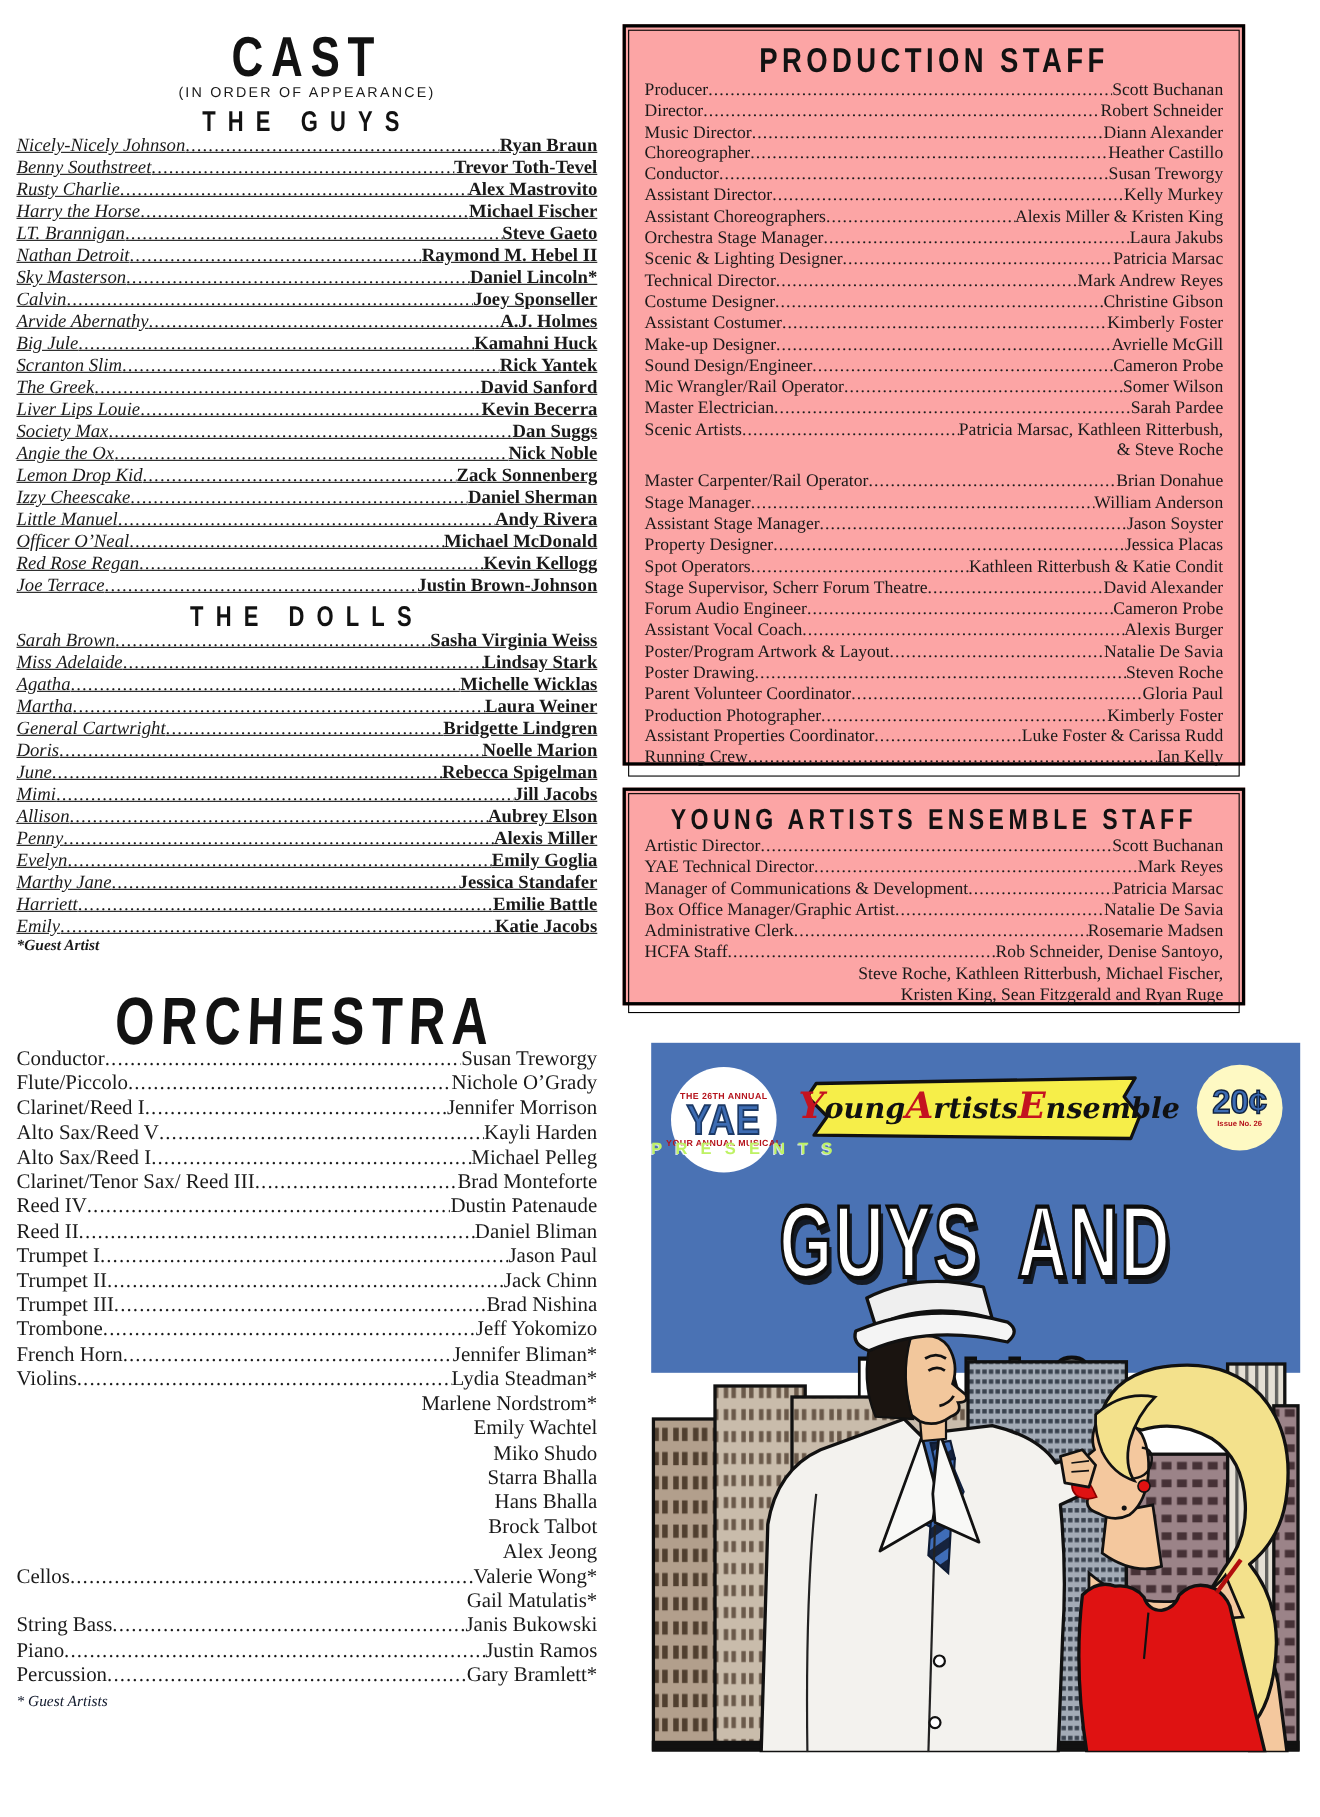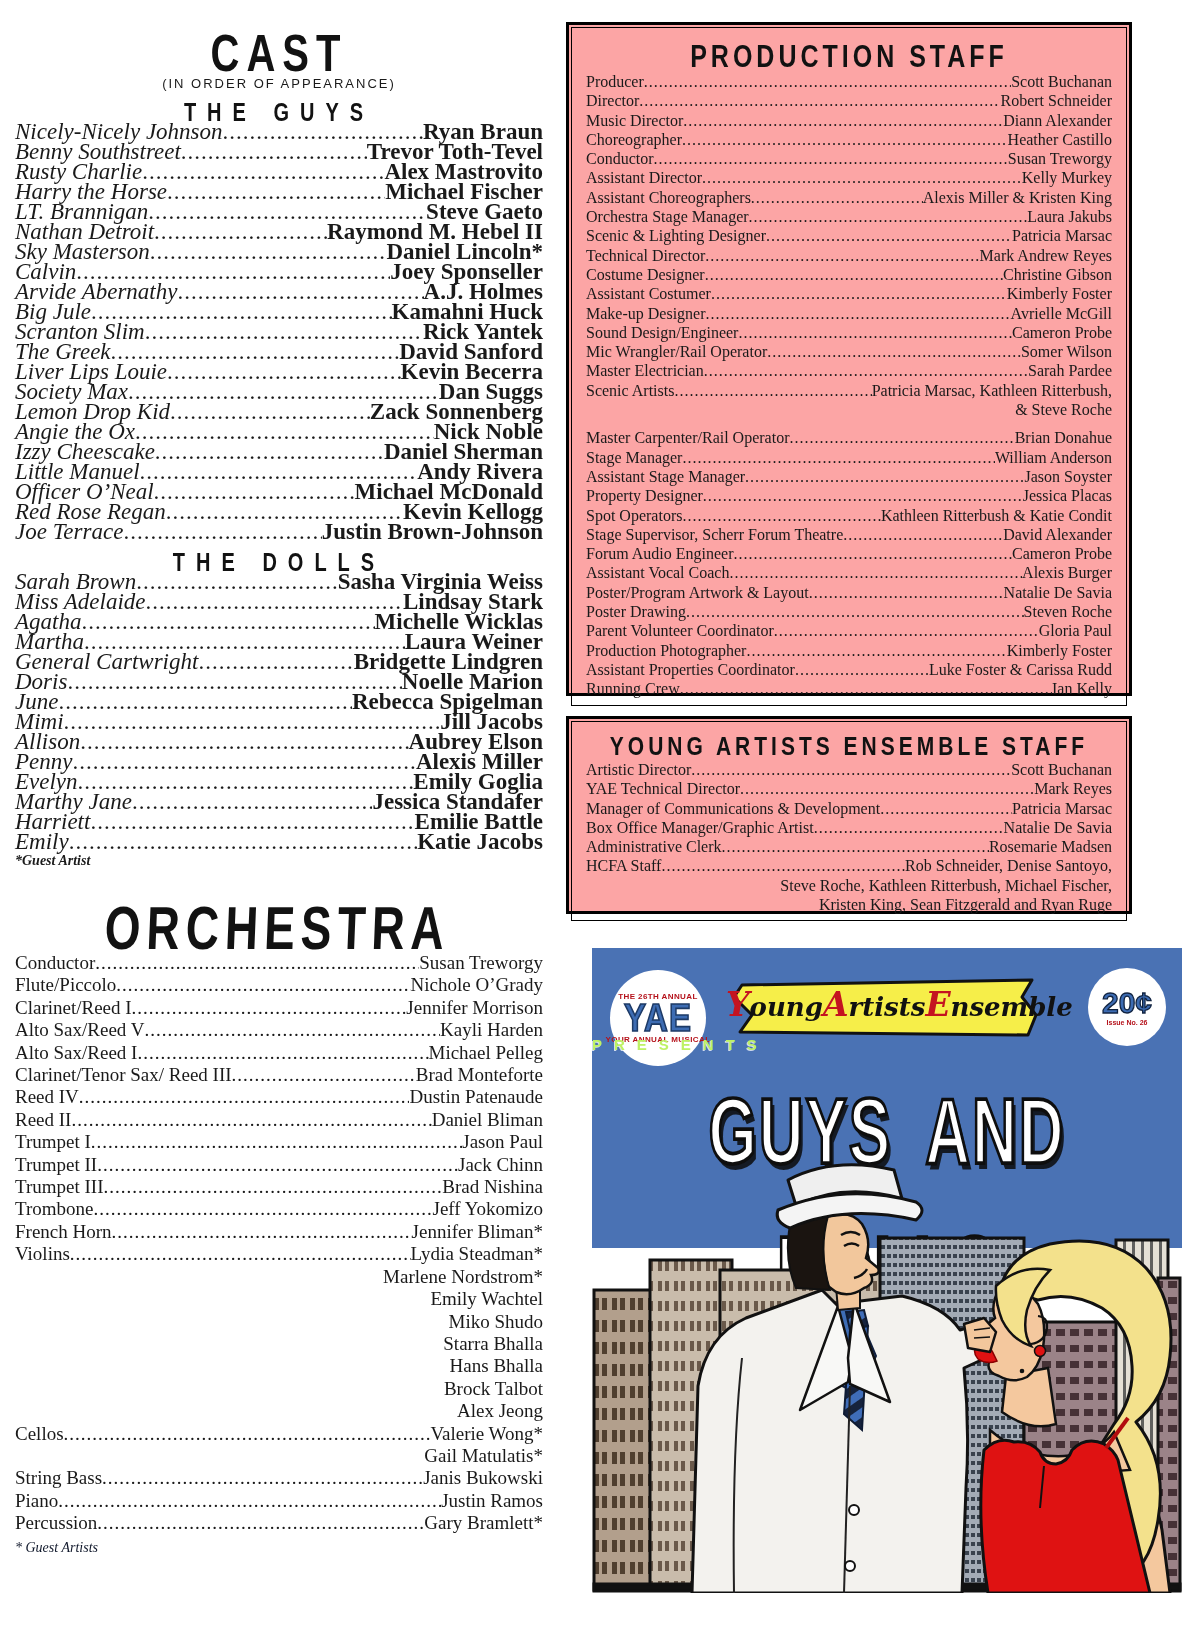--- a/index.html
+++ b/index.html
@@ -20,21 +20,21 @@
   .row .char{flex:0 0 auto;white-space:nowrap;}
   .row .leader{flex:1 1 auto;overflow:hidden;white-space:nowrap;letter-spacing:1px;}
   .row .leader::after{content:"................................................................................................................................";}
   .row .name{flex:0 0 auto;white-space:nowrap;text-align:right;}
   .row.cont .leader{visibility:hidden;}
   
   .left-col{position:absolute;left:15px;top:22px;width:528px;}
   .cast-title{font-size:40px;letter-spacing:7px;transform:scaleY(1.28);height:52px;line-height:48px;}
   .cast-sub{font-family:"Liberation Sans",sans-serif;font-weight:400;font-size:13px;letter-spacing:2px;text-align:center;height:22px;line-height:20px;}
   .group-head{font-size:20px;letter-spacing:11px;transform:scaleY(1.3);height:26px;line-height:25px;}
-  .cast-list{font-size:23px;line-height:20px;}
+  .cast-list{font-size:17px;line-height:20px;text-decoration:underline;}
   .cast-list .char{font-style:italic;}
   .cast-list .name{font-weight:700;}
   .dolls-head{margin-top:4px;}
   .footnote{font-style:italic;font-weight:700;font-size:14px;line-height:18px;}
   .orch-title{font-size:46px;letter-spacing:6px;transform:scaleY(1.32) skewX(-3deg);height:62px;line-height:58px;margin-top:20px;}
   .orch-list{font-size:19px;line-height:22.4px;}
   .orch-foot{margin-top:4px;font-weight:400;color:#0f172a;}
   
   .box{position:absolute;left:566px;width:560px;border:3px solid #000;background:#fca5a5;}
   .box-inner{margin:2px;border:1px solid #000;padding:4px 14px 6px 14px;}
@@ -49,21 +49,21 @@
   .yae-logo{position:absolute;left:18px;top:22px;width:96px;height:96px;background:#fff;border-radius:50%;
     display:flex;flex-direction:column;align-items:center;justify-content:center;text-align:center;}
   .yae-logo .small-red{font-family:"Liberation Sans",sans-serif;font-weight:700;font-size:8px;color:#b5121b;letter-spacing:.4px;white-space:nowrap;}
   .yae-logo .yae-big{font-family:"Liberation Sans",sans-serif;font-weight:700;font-size:33px;line-height:34px;color:#3d6cb3;
     -webkit-text-stroke:1.5px #1d3a66;letter-spacing:1px;transform:scaleY(1.15);}
   .banner{position:absolute;left:134px;top:12px;width:322px;height:64px;margin-top:17px;}
   .banner svg{position:absolute;left:0;top:0;}
   .banner .banner-text{position:absolute;left:0;top:8px;width:100%;text-align:center;
     font-family:"DejaVu Serif","Liberation Serif",serif;font-style:italic;font-weight:700;font-size:26px;color:#111;white-space:nowrap;}
   .banner .cap{color:#c41320;font-size:33px;}
-  .badge{position:absolute;right:16px;top:20px;width:78px;height:78px;background:#ffffff;border-radius:50%;
+  .badge{position:absolute;right:16px;top:20px;width:78px;height:78px;background:#fef9c3;border-radius:50%;
     display:flex;flex-direction:column;align-items:center;justify-content:center;}
   .badge .price{font-family:"Liberation Sans",sans-serif;font-weight:700;font-size:30px;line-height:30px;color:#3d6cb3;-webkit-text-stroke:1.3px #10223f;}
   .badge .issue{font-family:"Liberation Sans",sans-serif;font-weight:700;font-size:7px;color:#b5121b;margin-top:1px;}
   .presents{position:absolute;left:0;top:88px;width:100%;
     font-family:"Liberation Sans",sans-serif;font-weight:700;font-size:15px;letter-spacing:12px;color:#bef264;
     text-shadow:-1px 1px 0 rgba(255,255,255,.75);}
   .gd-title{position:absolute;left:0;top:114px;width:100%;text-align:center;
     font-family:"Liberation Sans",sans-serif;font-weight:700;font-size:62px;line-height:92px;
     color:#fff;-webkit-text-stroke:2.5px #0e0e0e;text-shadow:3px 4px 0 rgba(10,10,10,.85);
     letter-spacing:2px;word-spacing:16px;transform:scaleY(1.5);transform-origin:center top;}
@@ -143,28 +143,28 @@
         <span class="char">Liver Lips Louie</span>
         <span class="leader"></span>
         <span class="name">Kevin Becerra</span>
       </div>
       <div class="row">
         <span class="char">Society Max</span>
         <span class="leader"></span>
         <span class="name">Dan Suggs</span>
       </div>
       <div class="row">
+        <span class="char">Angie the Ox</span>
+        <span class="leader"></span>
+        <span class="name">Nick Noble</span>
+      </div>
+      <div class="row">
         <span class="char">Lemon Drop Kid</span>
         <span class="leader"></span>
         <span class="name">Zack Sonnenberg</span>
-      </div>
-      <div class="row">
-        <span class="char">Angie the Ox</span>
-        <span class="leader"></span>
-        <span class="name">Nick Noble</span>
       </div>
       <div class="row">
         <span class="char">Izzy Cheescake</span>
         <span class="leader"></span>
         <span class="name">Daniel Sherman</span>
       </div>
       <div class="row">
         <span class="char">Little Manuel</span>
         <span class="leader"></span>
         <span class="name">Andy Rivera</span>

